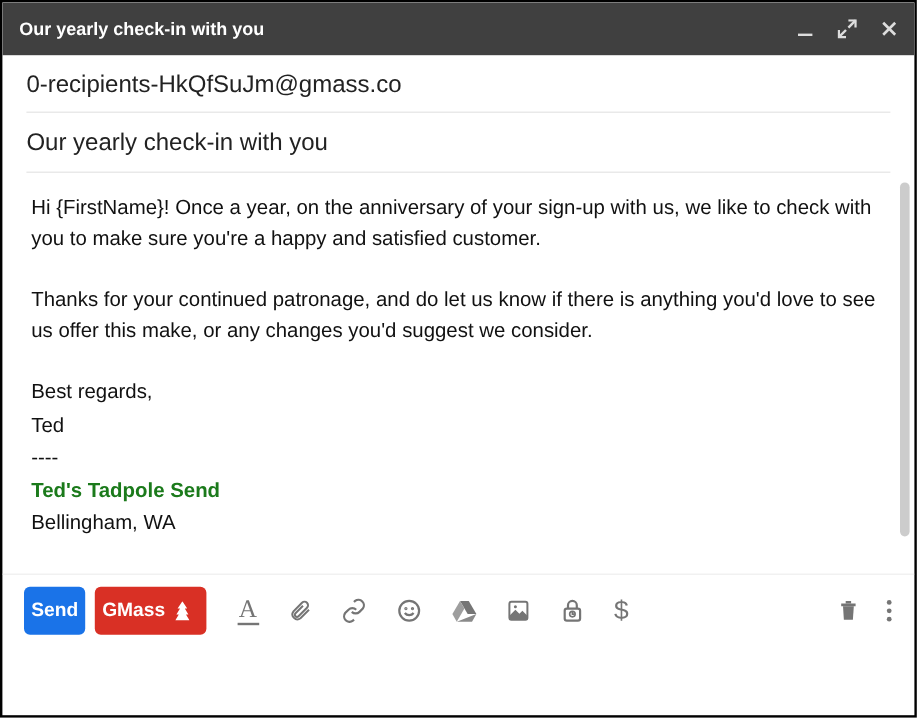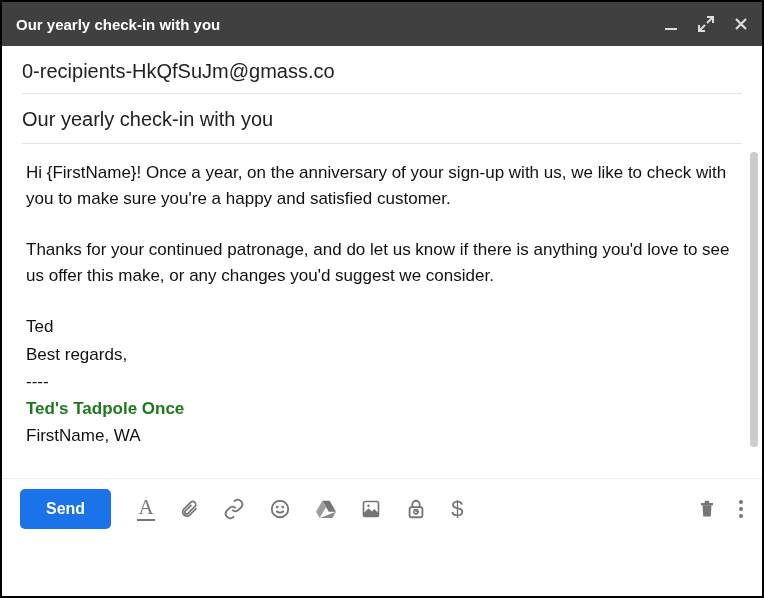--- a/index.html
+++ b/index.html
@@ -82,21 +82,21 @@
   gap: 8px;
   border-top: 1px solid #eee;
 }
 .btn {
   height: 40px;
   border-radius: 5px;
   font-size: 16px;
   font-weight: bold;
   border: none;
   cursor: pointer;
-  padding: 0 26px;
+  padding: 0 6px;
   display: flex;
   align-items: center;
   gap: 8px;
 }
 .btn-send {
   background: #1a73e8;
   color: #fff;
 }
 .btn-gmass {
   background: #d93025;
@@ -163,33 +163,39 @@
 <div class="header-fields">
   <div class="field-row">0-recipients-HkQfSuJm@gmass.co</div>
   <div class="field-row subject">Our yearly check-in with you</div>
 </div>
 
 <div class="body-scroll">
   <div class="email-body">
     <p>Hi {FirstName}! Once a year, on the anniversary of your sign-up with us, we like to check with you to make sure you're a happy and satisfied customer.</p>
     <p>Thanks for your continued patronage, and do let us know if there is anything you'd love to see us offer this make, or any changes you'd suggest we consider.</p>
     <div class="closing">
+      <div>Best regards,</div>
       <div>Ted</div>
-      <div>Best regards,</div>
       <div>----</div>
-      <div class="company-name">Ted's Tadpole Once</div>
-      <div>FirstName, WA</div>
+      <div class="company-name">Ted's Tadpole Send</div>
+      <div>Bellingham, WA</div>
     </div>
   </div>
   <div class="scrollbar-track"></div>
 </div>
 
 <div class="toolbar">
   <button class="btn btn-send">
     <span>Send</span>
+  </button>
+  <button class="btn btn-gmass">
+    <span>GMass</span>
+    <svg width="12" height="16" viewBox="0 0 12 16">
+      <path d="M6 0 L10 6 L8 6 L11 11 L9 11 L12 16 L0 16 L3 11 L1 11 L4 6 L2 6 Z" fill="#fff"></path>
+    </svg>
   </button>
 
   <div class="tool-icons">
     <span class="tool-icon fmt-A">A</span>
     <span class="tool-icon">
       <svg width="20" height="22" viewBox="0 0 24 24" fill="none" stroke="#757575" stroke-width="2">
         <path d="M21 11l-8.5 8.5a5 5 0 01-7-7L14 4a3.5 3.5 0 015 5l-8.5 8.5a2 2 0 01-3-3L15 7"></path>
       </svg>
     </span>
     <span class="tool-icon">

